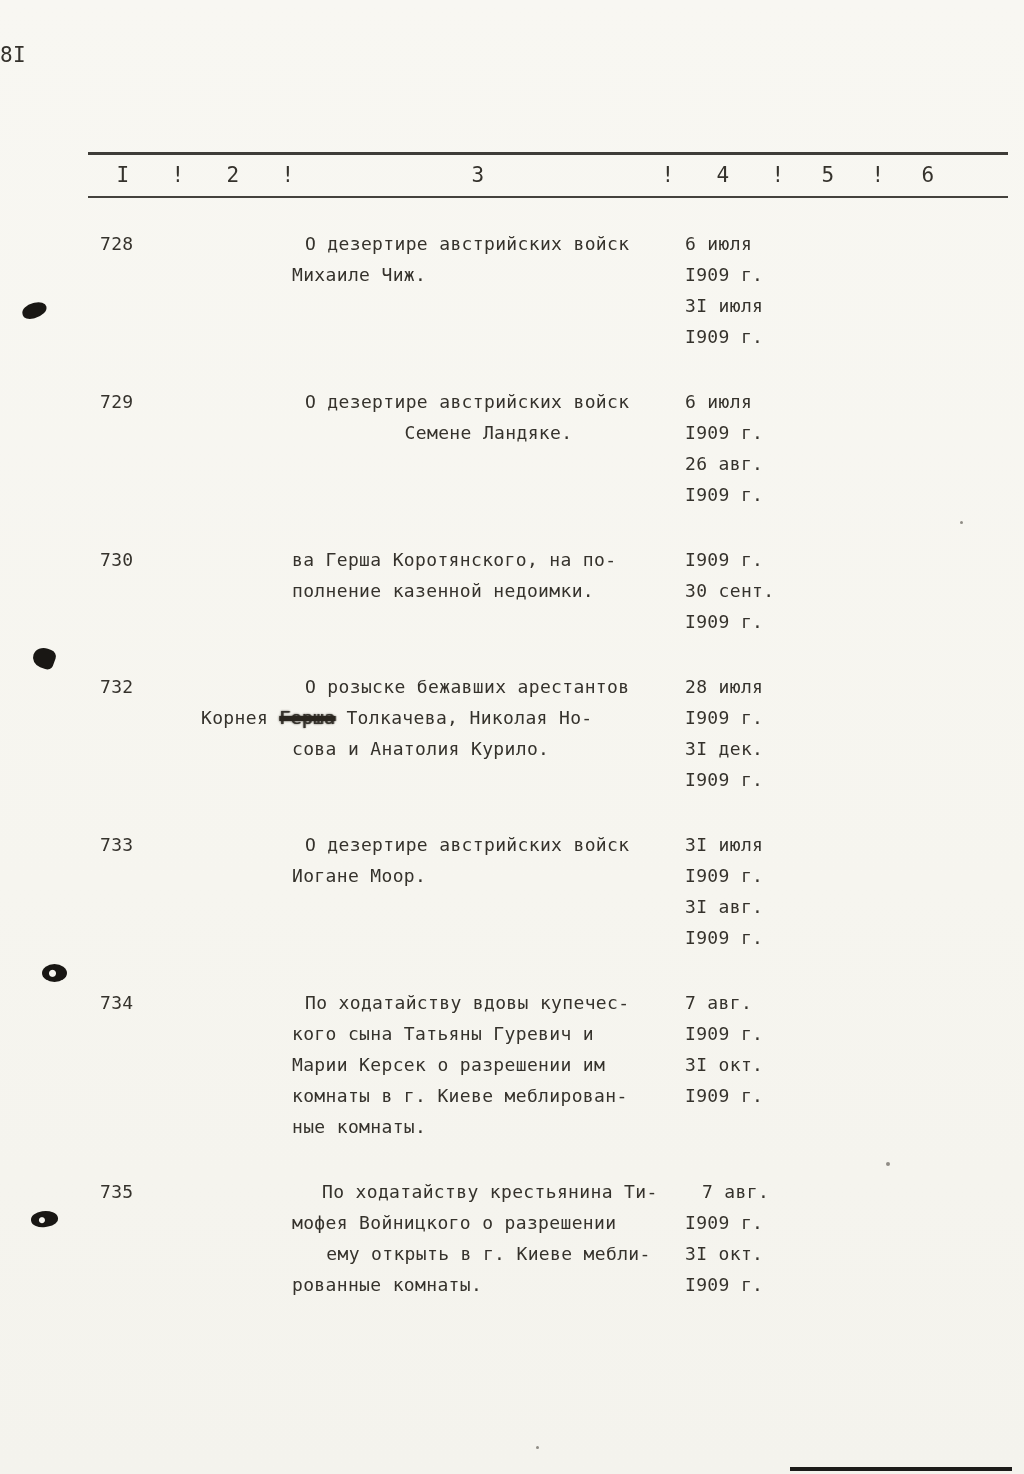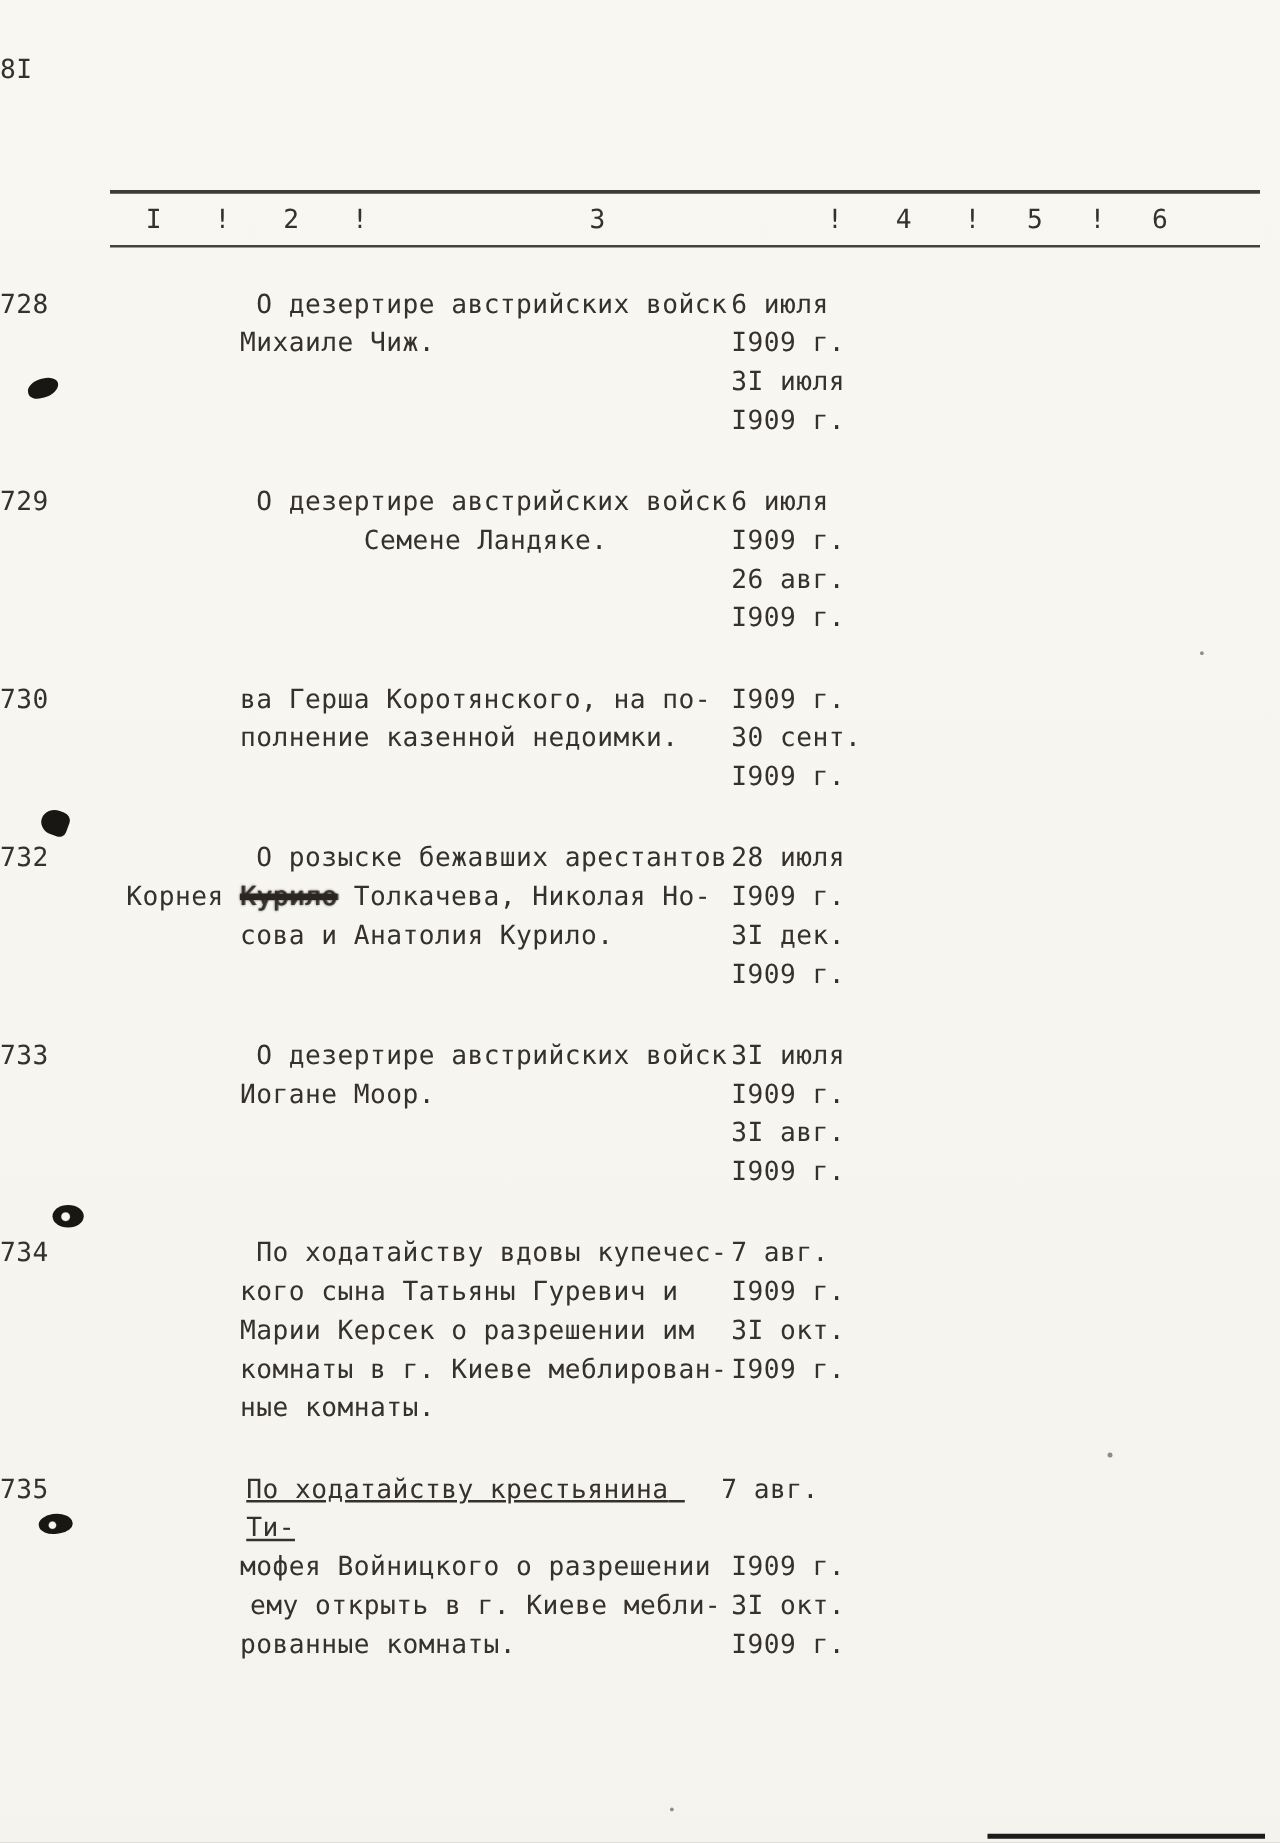--- a/index.html
+++ b/index.html
@@ -33,21 +33,22 @@
   .hcol-0{width:70px;}
   .hcol-1{width:70px;}
   .hcol-2{width:340px;}
   .hcol-3{width:70px;}
   .hcol-4{width:60px;}
   .hcol-5{width:60px;}
   .hsep{flex:none;width:40px;text-align:center;}
   .entries{margin-top:30px;}
   .entry{
     display:flex;
-    font-size:21px;
+    padding-left:100px;
+    font-size:18px;
     line-height:31px;
     margin-bottom:34px;
   }
   .entry-num{flex:none;width:192px;}
   .entry-lines{flex:none;}
   .line{display:flex;}
   .desc{flex:none;white-space:pre-wrap;}
   .date{flex:none;white-space:pre;}
   .struck{
     text-decoration:line-through;
@@ -149,21 +150,21 @@
         </div>
       </div>
       <div class="entry">
         <span class="entry-num">732</span>
         <div class="entry-lines">
           <div class="line">
             <span class="desc" style="margin-left: 13px; width: 380px;"><span>О розыске бежавших арестантов</span></span>
             <span class="date">28 июля</span>
           </div>
           <div class="line">
-            <span class="desc" style="margin-left: -91px; width: 484px;"><span>Корнея </span><span class="struck">Курило</span><span> Толкачева, Николая Но-</span></span>
+            <span class="desc" style="margin-left: -91px; width: 484px;"><span>Корнея </span><span class="struck">Герша</span><span> Толкачева, Николая Но-</span></span>
             <span class="date">I909 г.</span>
           </div>
           <div class="line">
             <span class="desc" style="margin-left: 0px; width: 393px;"><span>сова и Анатолия Курило.</span></span>
             <span class="date">3I дек.</span>
           </div>
           <div class="line">
             <span class="desc" style="margin-left: 0px; width: 393px;"></span>
             <span class="date">I909 г.</span>
           </div>
@@ -212,21 +213,21 @@
           <div class="line">
             <span class="desc" style="margin-left: 0px; width: 393px;"><span>ные комнаты.</span></span>
             <span class="date"></span>
           </div>
         </div>
       </div>
       <div class="entry">
         <span class="entry-num">735</span>
         <div class="entry-lines">
           <div class="line">
-            <span class="desc" style="margin-left: 5px; width: 380px; text-decoration: underline;"><span>По ходатайству крестьянина Ти-</span></span>
+            <span class="desc" style="margin-left: 30px; width: 380px;"><span>По ходатайству крестьянина Ти-</span></span>
             <span class="date">7 авг.</span>
           </div>
           <div class="line">
             <span class="desc" style="margin-left: 0px; width: 393px;"><span>мофея Войницкого о разрешении</span></span>
             <span class="date">I909 г.</span>
           </div>
           <div class="line">
             <span class="desc" style="margin-left: 0px; width: 393px; text-align: center;"><span>ему открыть в г. Киеве мебли-</span></span>
             <span class="date">3I окт.</span>
           </div>

